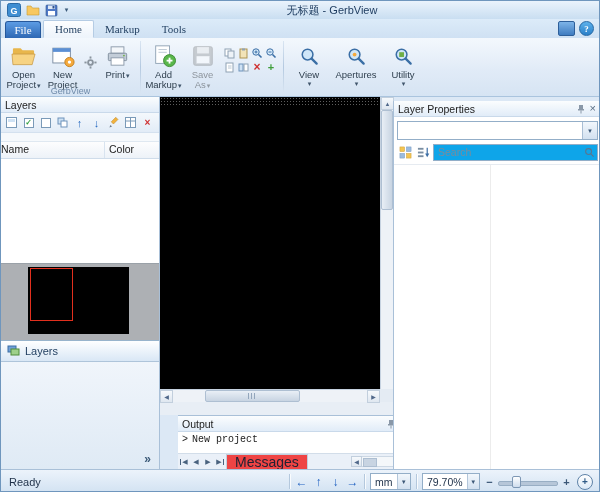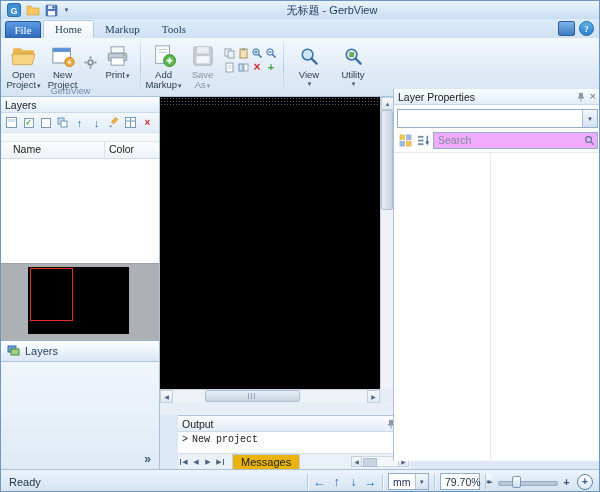--- a/index.html
+++ b/index.html
@@ -45,21 +45,21 @@
   .hclose{color:#5a6e84;font-size:11px;line-height:1;padding:0 1px;}
 
   
   .layers-panel{position:absolute;left:0;top:96px;width:159px;height:372px;border-right:1px solid #a9c0d8;box-sizing:border-box;background:#eaf1f9;display:flex;flex-direction:column;}
   .ltoolbar{height:19px;flex:none;display:flex;align-items:center;gap:2px;padding:0 3px;background:linear-gradient(#f4f8fc,#e2ecf7);border-bottom:1px solid #d4e1ef;}
   .licon{width:15px;height:15px;display:flex;align-items:center;justify-content:center;font-size:10px;}
   .cbox{width:10px;height:10px;border:1px solid #7a9ab8;background:#fff;display:flex;align-items:center;justify-content:center;font-size:8px;color:#2e9e3e;font-weight:bold;box-sizing:border-box;}
   .bluearrow{color:#2468c0;font-weight:bold;font-size:11px;}
   .lgap{height:8px;flex:none;background:#f6f9fc;}
   .lcols{height:16px;flex:none;display:flex;background:linear-gradient(#fdfdfe,#edf2f8);border-top:1px solid #dfe8f1;border-bottom:1px solid #cfdcea;font-size:10.5px;color:#222;}
-  .hname{flex:1;padding:1px 12px;border-right:1px solid #d8e3ef;}
+  .hname{flex:1;padding:1px 0;border-right:1px solid #d8e3ef;}
   .hcolor{width:46px;padding:1px 4px;}
   .llist{flex:1;background:#fff;}
   .thumb{height:76px;flex:none;position:relative;background:#adb0b4;border-top:1px solid #9aa1a8;}
   .tblack{position:absolute;left:27px;top:3px;width:101px;height:67px;background:#000;}
   .tred{position:absolute;left:29px;top:4px;width:41px;height:51px;border:1px solid #e2301e;}
   .lbottom-btn{height:20px;flex:none;display:flex;align-items:center;gap:5px;padding:0 6px;background:linear-gradient(#feffff,#d9e7f5);border-top:1px solid #98b4cc;border-bottom:1px solid #aec4da;font-size:11px;color:#1e3c5e;}
   .lcollapse{flex:1;display:flex;align-items:flex-end;justify-content:flex-end;padding:0 8px 3px 0;color:#3c5a78;font-weight:bold;font-size:12px;background:linear-gradient(#f0f5fb,#dfeaf5);}
 
   
   .canvas-region{position:absolute;left:159px;top:96px;width:233px;height:318px;background:#e8eef5;}
@@ -72,50 +72,50 @@
   .vthumb{position:absolute;left:0;top:13px;width:12px;height:100px;background:linear-gradient(90deg,#e9eff6,#c8d4e2);border:1px solid #aebfd2;border-radius:2px;box-sizing:border-box;}
   .hthumb{position:absolute;left:45px;top:0;width:95px;height:12px;background:linear-gradient(#e9eff6,#c8d4e2);border:1px solid #aebfd2;border-radius:2px;box-sizing:border-box;display:flex;align-items:center;justify-content:center;}
   .grip{width:9px;height:6px;background:repeating-linear-gradient(90deg,#93a6bc 0 1px,transparent 1px 3px);}
 
   
   .output-panel{position:absolute;left:177px;top:414px;width:233px;height:54px;border-top:1px solid #a9c0d8;box-sizing:border-box;background:#fff;display:flex;flex-direction:column;}
   .opbody{flex:1;display:flex;gap:4px;padding:2px 4px;font-family:"Liberation Mono",monospace;font-size:10px;color:#222;align-items:flex-start;}
   .optabs{height:15px;flex:none;background:#eaf0f8;border-top:1px solid #d2dde9;display:flex;align-items:center;}
   .tnav{width:12px;height:13px;display:flex;align-items:center;justify-content:center;color:#4a627e;font-size:7px;gap:1px;}
   .tbar{width:1px;height:6px;background:#4a627e;}
-  .msg-tab{height:14px;margin-left:6px;padding:0 8px;background:#eab308;border:1px solid #c2cfdd;border-bottom:none;font-size:11px;display:flex;align-items:center;color:#223;}
+  .msg-tab{height:14px;margin-left:0;padding:0 8px;background:#ef4444;border:1px solid #c2cfdd;border-bottom:none;font-size:14px;display:flex;align-items:center;color:#223;}
   .minibar{margin-left:auto;display:flex;align-items:center;margin-right:2px;gap:0;}
   .minibtn{width:11px;height:11px;display:flex;align-items:center;justify-content:center;font-size:6px;color:#50688a;background:linear-gradient(#f6f9fc,#dfe7f0);border:1px solid #c2cfdd;box-sizing:border-box;}
   .minitrack{width:36px;height:11px;background:#f4f7fa;border-top:1px solid #cdd8e4;border-bottom:1px solid #cdd8e4;position:relative;box-sizing:border-box;}
   .minithumb{position:absolute;left:1px;top:1px;width:12px;height:7px;background:#c8d4e2;border:1px solid #aebfd2;}
 
   
-  .props-panel{position:absolute;left:392px;top:88px;width:208px;height:372px;border-left:1px solid #a9c0d8;box-sizing:border-box;background:#fff;display:flex;flex-direction:column;}
+  .props-panel{position:absolute;left:392px;top:100px;width:208px;height:372px;border-left:1px solid #a9c0d8;box-sizing:border-box;background:#fff;display:flex;flex-direction:column;}
   .combo{height:17px;margin:4px 3px 2px;border:1px solid #93aec8;background:#fff;display:flex;align-items:center;flex:none;}
   .combo-val{flex:1;font-size:10.5px;padding:0 4px;color:#333;}
   .combo-btn{width:14px;height:100%;background:linear-gradient(#f2f7fc,#d3e1f0);border-left:1px solid #a9bed4;display:flex;align-items:center;justify-content:center;font-size:6px;color:#3c5878;}
   .searchrow{height:18px;margin:1px 3px 3px;display:flex;align-items:center;gap:2px;flex:none;}
   .pgicon{width:16px;height:16px;display:flex;align-items:center;justify-content:center;}
-  .searchbox{flex:1;height:17px;border:1px solid #93aec8;background:#f0abfc;display:flex;align-items:center;box-sizing:border-box;}
+  .searchbox{flex:1;height:17px;border:1px solid #93aec8;background:#0ea5e9;display:flex;align-items:center;box-sizing:border-box;}
   .searchbox input{border:none;outline:none;flex:1;min-width:0;font-size:10.5px;padding:0 4px;color:#333;font-family:"Liberation Sans",sans-serif;background:transparent;}
   .searchbox input::placeholder{color:#7b8b9b;}
   .magwrap{width:16px;display:flex;align-items:center;justify-content:center;}
   .pgrid{flex:1;position:relative;border-top:1px solid #e6ebf1;}
   .pdivider{position:absolute;left:96px;top:0;bottom:0;width:1px;background:#ececec;}
 
   
   .statusbar{position:absolute;left:0;top:468px;width:100%;height:24px;background:linear-gradient(#ecf3fb,#d2e2f2);border-top:1px solid #a9c0d8;display:flex;align-items:center;font-size:11px;color:#1e3048;box-sizing:border-box;}
   .ready{padding-left:8px;}
   .ssep{width:1px;height:15px;background:#b4c8dd;box-shadow:1px 0 0 rgba(255,255,255,.8);margin:0 3px;}
   .navbtn{width:17px;height:18px;display:flex;align-items:center;justify-content:center;color:#1d5fc0;font-size:12px;font-weight:bold;}
   .scombo{height:17px;background:#fff;border:1px solid #93aec8;display:flex;align-items:center;font-size:10.5px;margin:0 2px;box-sizing:border-box;}
   .scombo .val{flex:1;padding:0 4px;}
   .cbtn{width:13px;height:100%;border-left:1px solid #b3c6da;background:linear-gradient(#f2f7fc,#d3e1f0);display:flex;align-items:center;justify-content:center;font-size:6px;color:#3c5878;}
   .mm{width:41px;}
-  .zoomc{width:40px;}
+  .zoomc{width:58px;}
   .zbtn{width:15px;height:16px;display:flex;align-items:center;justify-content:center;color:#3c5878;font-size:11px;font-weight:bold;}
   .slider{width:60px;height:18px;position:relative;margin:0 1px;}
   .strack{position:absolute;left:0;right:0;top:8px;height:3px;background:#b6c6d8;border:1px solid #98aec4;border-radius:2px;}
   .sthumb{position:absolute;left:14px;top:3px;width:9px;height:12px;background:linear-gradient(#fdfeff,#cfdded);border:1px solid #7d97b4;border-radius:2px;box-sizing:border-box;}
   .zoomfit{width:14px;height:14px;border:1px solid #5f83a8;border-radius:50%;display:flex;align-items:center;justify-content:center;font-size:10px;font-weight:bold;color:#2f5a86;background:linear-gradient(#ffffff,#dce9f6);margin:0 6px 0 3px;}
 </style>
 </head>
 <body>
 
 <div class="window">
@@ -283,20 +283,31 @@
 
     <div class="rgroup">
       <div class="bigbtn" style="width:42px">
         <span class="bicon">
           <svg width="21" height="21" viewBox="0 0 22 22">
               <circle cx="9" cy="9" r="5.6" fill="#cfe6f8" stroke="#3a6ea5" stroke-width="1.6"></circle>
               <line x1="13.2" y1="13.2" x2="18.5" y2="18.5" stroke="#3a6ea5" stroke-width="2.4" stroke-linecap="round"></line>
             </svg>
         </span>
         <span class="blabel"><span>View</span></span>
+        <span class="arr">▾</span>
+      </div>
+      <div class="bigbtn" style="width:48px">
+        <span class="bicon">
+          <svg width="21" height="21" viewBox="0 0 22 22">
+              <circle cx="9" cy="9" r="5.6" fill="#cfe6f8" stroke="#3a6ea5" stroke-width="1.6"></circle>
+              <circle cx="9" cy="9" r="2" fill="#f5a93c"></circle>
+              <line x1="13.2" y1="13.2" x2="18.5" y2="18.5" stroke="#3a6ea5" stroke-width="2.4" stroke-linecap="round"></line>
+            </svg>
+        </span>
+        <span class="blabel"><span>Apertures</span></span>
         <span class="arr">▾</span>
       </div>
       <div class="bigbtn" style="width:42px">
         <span class="bicon">
           <svg width="21" height="21" viewBox="0 0 22 22">
               <circle cx="9" cy="9" r="5.6" fill="#cfe6f8" stroke="#3a6ea5" stroke-width="1.6"></circle>
               <rect x="6.5" y="6.5" width="5" height="5" fill="#6fae46"></rect>
               <line x1="13.2" y1="13.2" x2="18.5" y2="18.5" stroke="#3a6ea5" stroke-width="2.4" stroke-linecap="round"></line>
             </svg>
         </span>

